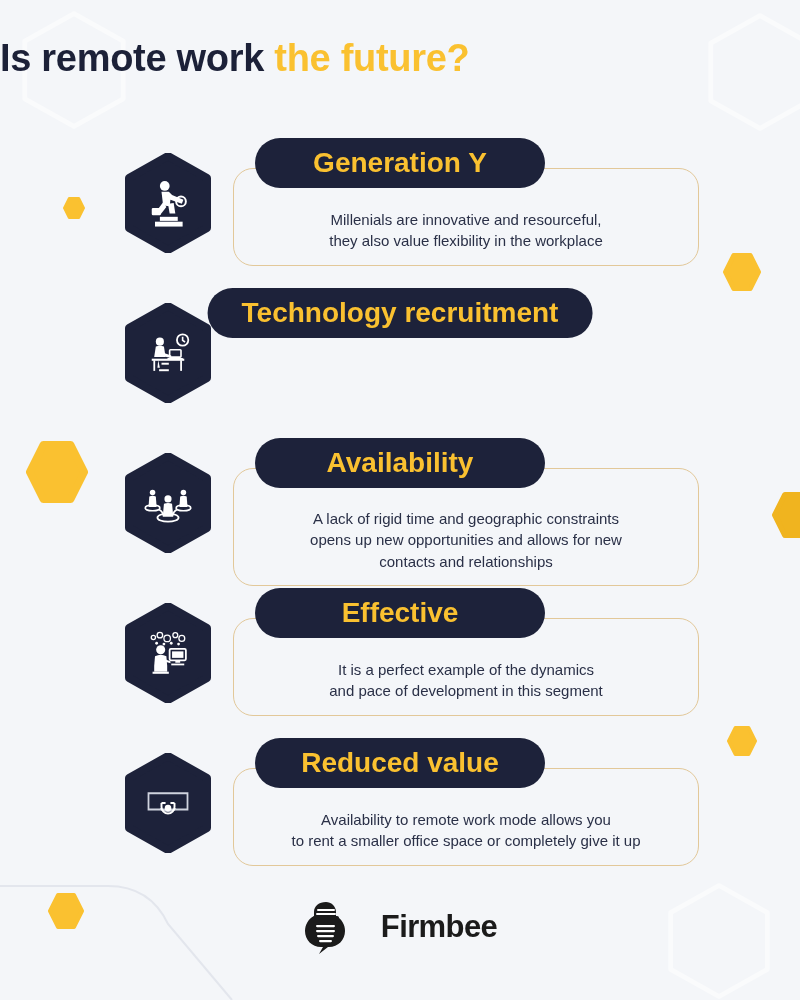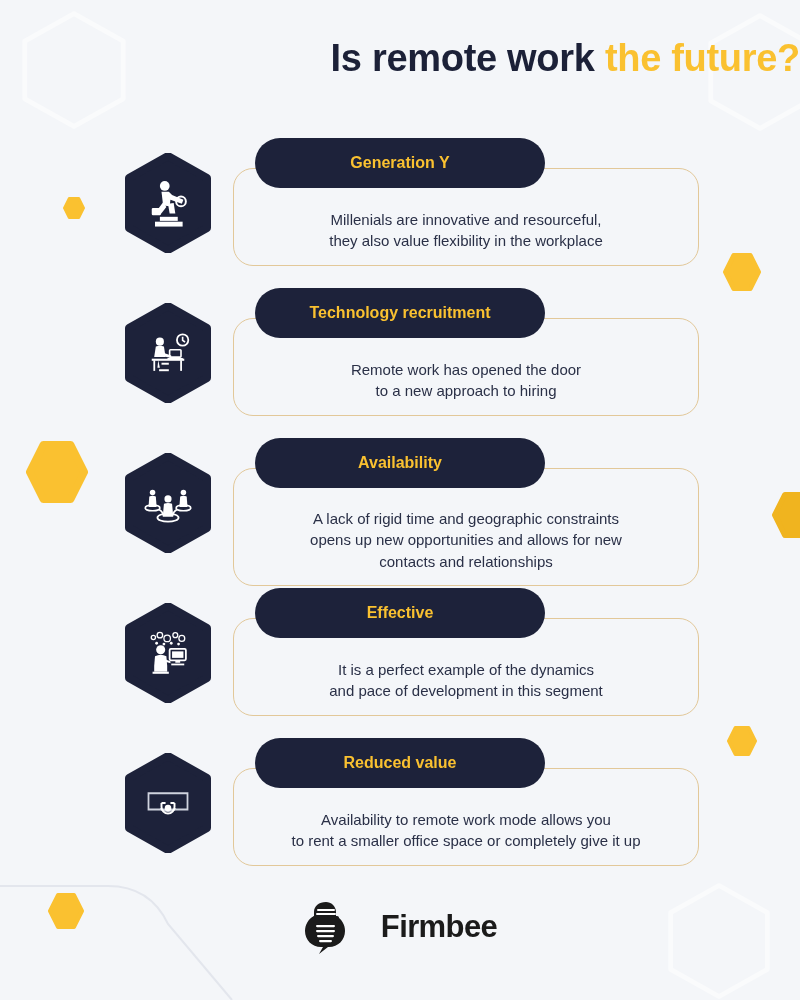--- a/index.html
+++ b/index.html
@@ -44,21 +44,21 @@
     stroke: #e3e6ed;
     stroke-width: 2;
   }
 
   
   .title-wrap {
     position: absolute;
     top: 36px;
     left: 0;
     width: 800px;
-    text-align: right;
+    text-align: left;
     z-index: 3;
   }
   .title {
     font-size: 38px;
     font-weight: bold;
     letter-spacing: -0.3px;
     line-height: 1.2;
   }
   .title .dark  { color: #1c2138; }
   .title .gold  { color: #fac130; }
@@ -139,21 +139,21 @@
     padding: 0 34px;
     background: #1d223a;
     border-radius: 25px;
     display: flex;
     align-items: center;
     justify-content: center;
     z-index: 4;
   }
   .pill-title {
     color: #fac130;
-    font-size: 16px;
+    font-size: 28px;
     font-weight: bold;
     white-space: nowrap;
   }
 
   
   .footer {
     position: absolute;
     bottom: 46px;
     left: 0;
     width: 800px;
@@ -264,26 +264,20 @@
             <rect x="12" y="39" width="40" height="2.6" stroke="none"></rect>
             <rect x="14" y="41" width="2.2" height="13" stroke="none"></rect>
             <rect x="47" y="41" width="2.2" height="13" stroke="none"></rect>
             <path d="M20 41 l2 9 h-3 z" stroke="none"></path>
             <path d="M24 44 l9 0 v2.4 h-9 z" stroke="none"></path>
             <rect x="21" y="52" width="12" height="2.4" stroke="none"></rect>
             <circle cx="50" cy="16" r="7" fill="none" stroke-width="2.2"></circle>
             <path d="M50 12 v4.5 l3 2" fill="none" stroke-width="2"></path>
           </g>
         </svg>
-      </div>
-      <div class="card h1">
-        <div class="card-body">
-          <div class="card-desc">Remote work has opened the door
-to a new approach to hiring</div>
-        </div>
       </div>
       <div class="pill">
         <span class="pill-title">Technology recruitment</span>
       </div>
     </div>
 
     <div class="row">
       <div class="icon-badge">
         <svg class="hexbg" viewBox="0 0 90 100">
           <path d="M45 3 L84 25 L84 75 L45 97 L6 75 L6 25 Z" fill="#1d223a" stroke="#1d223a" stroke-width="8" stroke-linejoin="round"></path>

